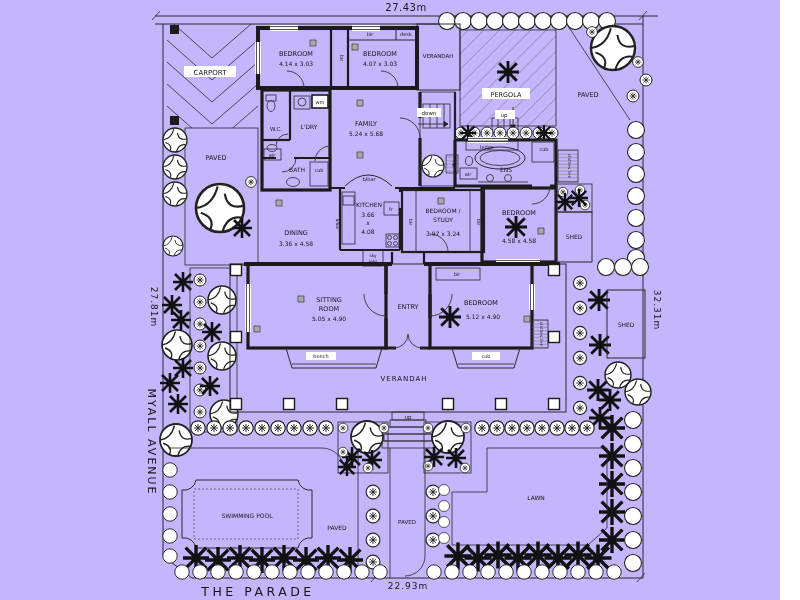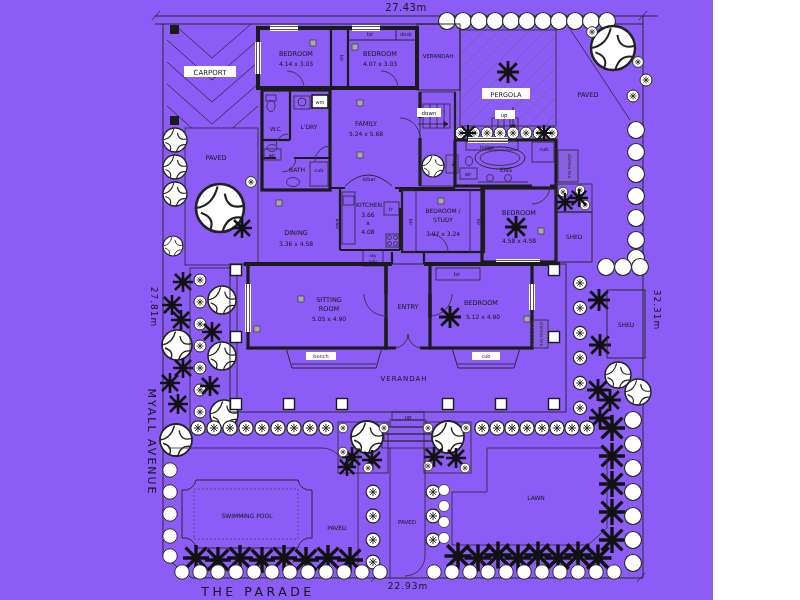--- a/index.html
+++ b/index.html
@@ -1,16 +1,16 @@
 <!DOCTYPE html>
 <html><head>
 <meta charset="utf-8">
 <style>
   html,body{margin:0;padding:0;background:#fff;}
-  #stage{position:relative;width:713px;height:600px;background:#8b5cf6;overflow:hidden;}
+  #stage{position:relative;width:780px;height:600px;background:#c4b5fd;overflow:hidden;}
   svg{position:absolute;left:0;top:0;}
   text{font-family:"DejaVu Sans",sans-serif;fill:#161616;text-anchor:middle;}
   .f4{font-size:4.2px;} .f5{font-size:5px;} .f55{font-size:5.5px;} .f6{font-size:6px;}
   .f65{font-size:6.5px;} .f7{font-size:7px;} .f9{font-size:9px;letter-spacing:1px;}
   .f10{font-size:10px;letter-spacing:.5px;} .f11{font-size:11px;letter-spacing:2px;}
   .f12{font-size:12.5px;letter-spacing:3.5px;}
   .wall4{stroke:#1b1b1b;stroke-width:4;fill:none;}
   .wall3{stroke:#1b1b1b;stroke-width:3.2;fill:none;}
   .wall2{stroke:#1b1b1b;stroke-width:2.2;fill:none;}
   .thin{stroke:#2a2a2a;stroke-width:1;fill:none;}

